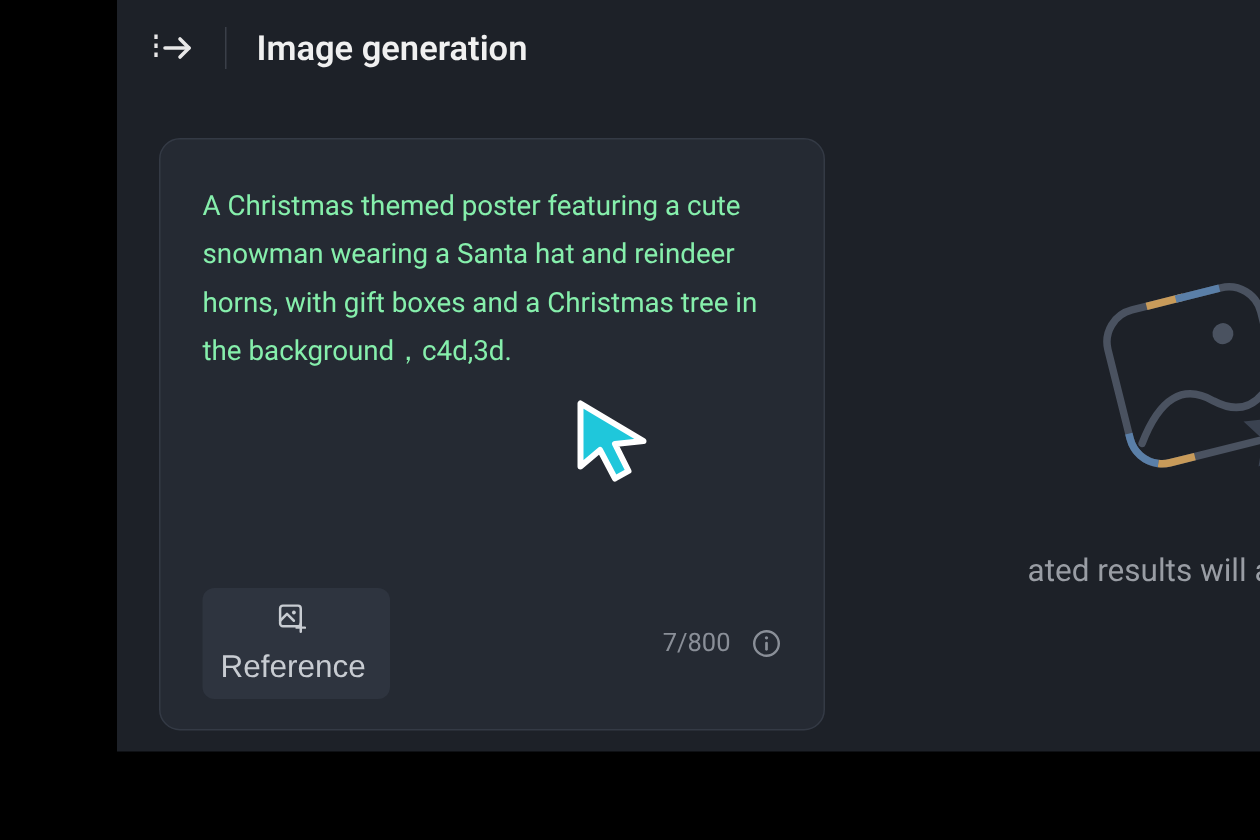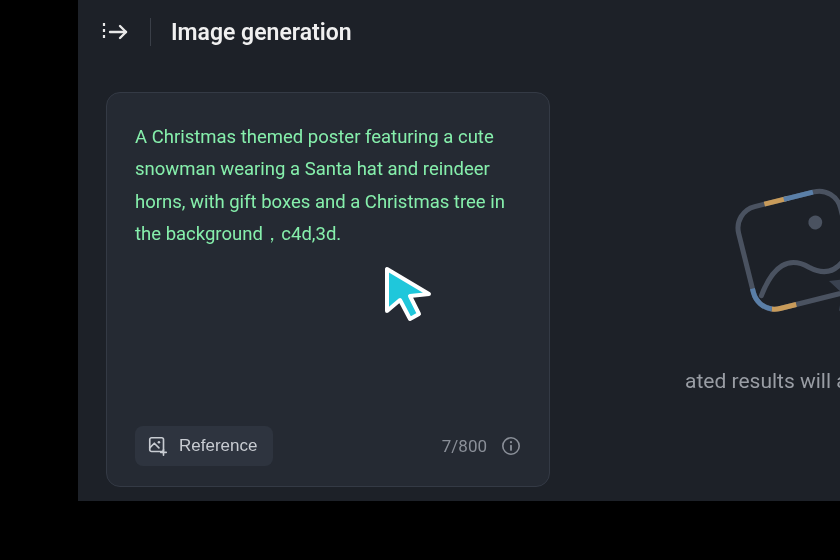--- a/index.html
+++ b/index.html
@@ -78,22 +78,23 @@
     }
     .reference-btn {
       display: flex;
       align-items: center;
       gap: 10px;
       background: #2e343f;
       border: none;
       border-radius: 8px;
       padding: 9px 16px 9px 12px;
       color: #c8ccd2;
-      font-size: 17px;
+      font-size: 21px;
       cursor: pointer;
+      flex-direction: column;
     }
     .reference-btn svg {
       width: 22px;
       height: 22px;
     }
     .footer-spacer {
       flex: 1;
     }
     .char-count {
       color: #8a8f98;

